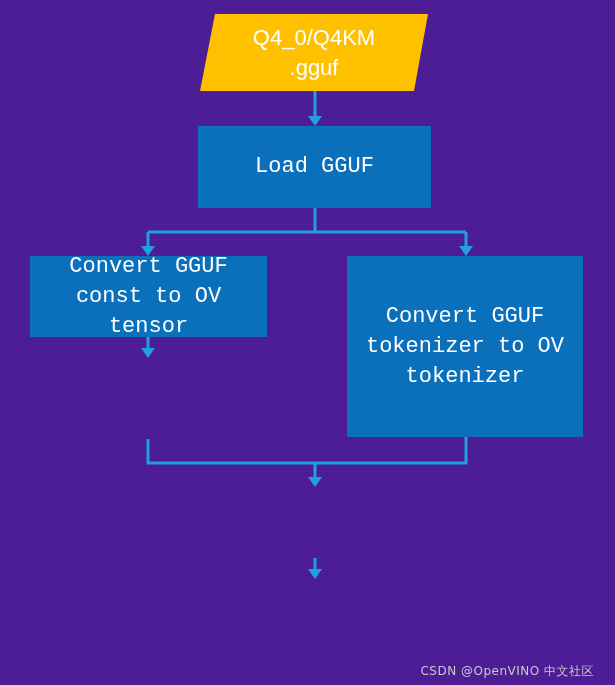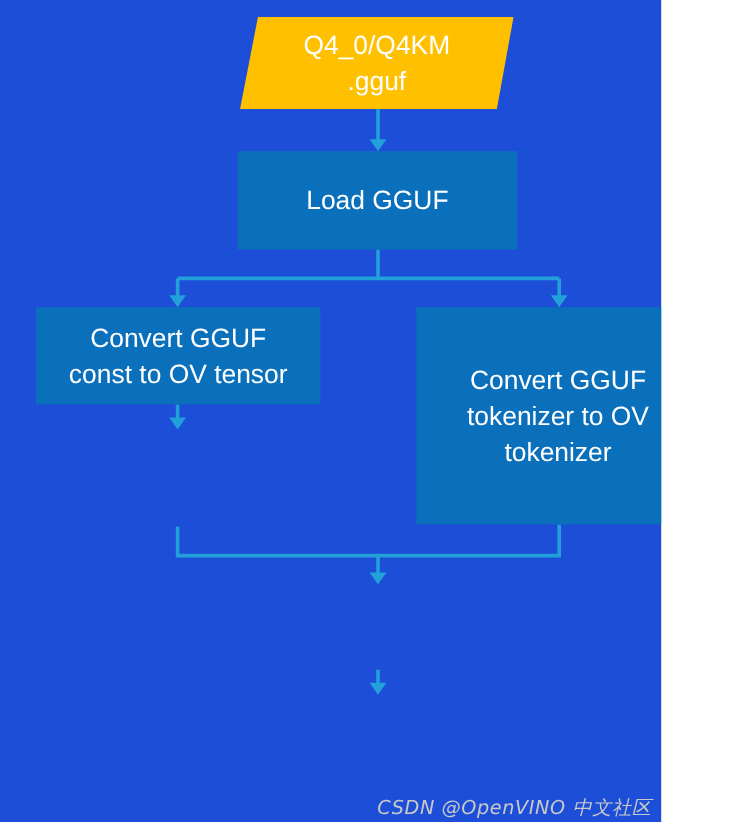--- a/index.html
+++ b/index.html
@@ -3,23 +3,23 @@
 <meta charset="utf-8">
 <style>
   html, body {
     margin: 0;
     padding: 0;
     background: #ffffff;
     font-family: "Liberation Sans", "DejaVu Sans", sans-serif;
   }
   .canvas {
     position: relative;
-    width: 551px;
+    width: 615px;
     height: 685px;
-    background: #1d4ed8;
+    background: #4c1d95;
     overflow: hidden;
   }
   .connector-layer {
     position: absolute;
     left: 0;
     top: 0;
     width: 615px;
     height: 685px;
     pointer-events: none;
   }
@@ -33,41 +33,41 @@
     font-size: 22px;
     line-height: 30px;
     white-space: pre-line;
     box-sizing: border-box;
   }
   .node .label {
     white-space: pre-line;
   }
   .rect-blue {
     background: #0A70BC;
+    font-family: Liberation Mono, monospace;
   }
   .parallelogram {
     background: #FFC000;
     clip-path: polygon(17px 0, 230px 0, 216px 77px, 2px 77px);
   }
   .node-gguf-file       { left: 198px; top: 14px;  width: 232px; height: 77px; }
   .node-load-gguf       { left: 198px; top: 126px; width: 233px; height: 82px; }
   .node-convert-const   { left: 30px;  top: 256px; width: 237px; height: 81px; }
   .node-create-ov-model { left: 30px;  top: 358px; width: 237px; height: 81px; }
   .node-convert-tok     { left: 347px; top: 256px; width: 236px; height: 181px; }
   .node-genai           { left: 198px; top: 488px; width: 234px; height: 70px; }
   .node-llm-generate    { left: 198px; top: 580px; width: 235px; height: 71px; }
   .watermark {
     position: absolute;
-    right: 8px;
+    right: 21px;
     top: 663px;
-    font-size: 16px;
+    font-size: 12px;
     letter-spacing: 0.5px;
     color: #C9C9C9;
     font-family: "DejaVu Sans", "Liberation Sans", sans-serif;
-    font-style: italic;
   }
 </style>
 </head>
 <body>
 
 <div class="canvas">
 
   <svg class="connector-layer" width="615" height="685" viewBox="0 0 615 685" xmlns="http://www.w3.org/2000/svg">
 
     <path d="M315 91 L315 117" fill="none" stroke-width="3" stroke="#22A0DA"></path>

